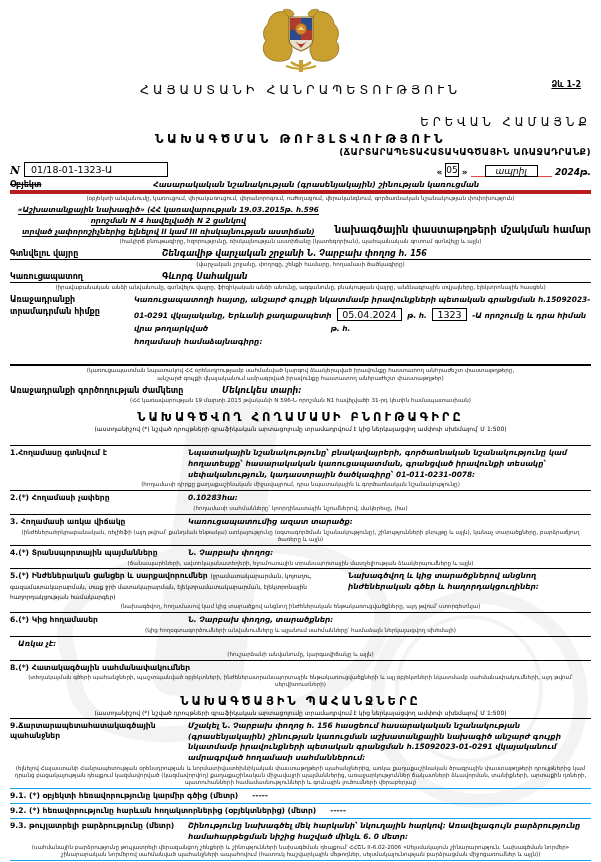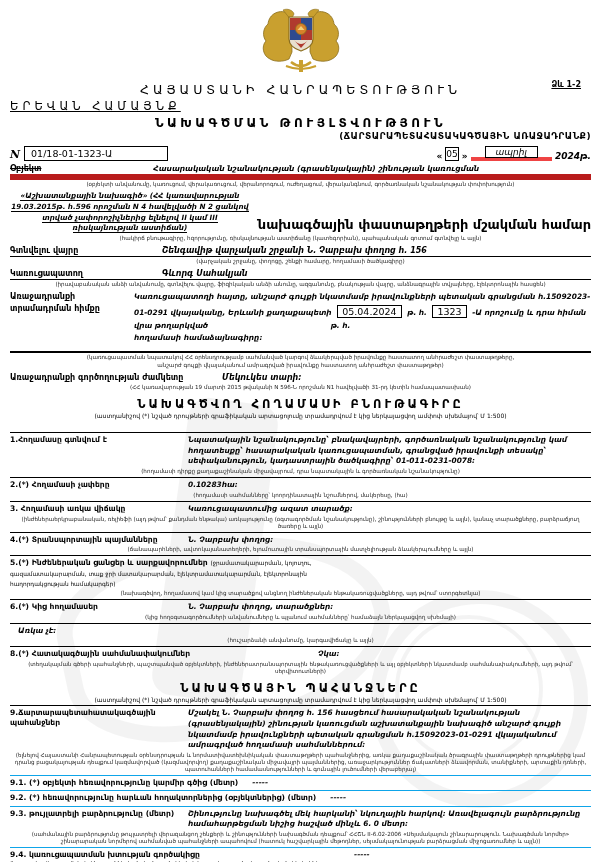--- a/index.html
+++ b/index.html
@@ -16,54 +16,54 @@
   .wm-circle{position:absolute;border:14px solid #333;border-radius:50%;}
   .wm-c1{left:330px;top:230px;width:190px;height:190px;}
   .wm-c2{left:355px;top:255px;width:140px;height:140px;border-width:4px;}
   .wm-band{position:absolute;left:20px;top:180px;width:300px;height:160px;border:16px solid #333;border-radius:40% 60% 55% 45%;transform:rotate(-12deg);}
   .wm-bar{position:absolute;left:130px;top:40px;width:90px;height:300px;background:#333;transform:rotate(8deg);border-radius:20px;}
 
   
   .arms-wrap{text-align:center;height:72px;}
   .form-code{position:absolute;right:20px;top:80px;font-size:8px;font-weight:bold;text-decoration:underline;}
   .h-line1{text-align:center;font-size:12.5px;letter-spacing:4px;margin-top:6px;}
-  .h-line2{text-align:left;font-size:11.5px;letter-spacing:4px;margin-top:2px;text-decoration:underline;}
+  .h-line2{text-align:right;font-size:11.5px;letter-spacing:4px;margin-top:18px;}
   .h-line3{text-align:center;font-size:12px;font-weight:bold;letter-spacing:3.5px;margin-top:3px;}
   .h-line4{text-align:right;font-size:9px;font-weight:bold;letter-spacing:.5px;margin-top:1px;}
 
   
   .numdate{display:flex;justify-content:space-between;align-items:flex-end;margin-top:5px;}
   .num-left{display:flex;align-items:flex-end;gap:4px;}
   .num-n{font-family:"DejaVu Serif",serif;font-style:italic;font-weight:bold;font-size:11px;}
   .box{border:1px solid #000;padding:1px 6px;font-size:9.5px;}
   .num-box{min-width:130px;}
   .date-right{display:flex;align-items:flex-end;gap:3px;font-size:9px;}
   .date-q{font-weight:bold;}
   .day-box{font-size:9px;padding:1px 0;}
-  .month-wrap{border-bottom:4px solid #ef4444;padding:0 14px;}
+  .month-wrap{border-bottom:1px solid #ef4444;padding:0 14px;}
   .month-box{font-size:9px;padding:0 10px;font-style:italic;}
   .year{font-weight:bold;font-style:italic;font-size:9px;}
 
-  .fieldline{display:flex;align-items:flex-end;border-bottom:6px solid #b91c1c;margin-top:3px;padding-bottom:1px;}
+  .fieldline{display:flex;align-items:flex-end;border-bottom:4px solid #b91c1c;margin-top:3px;padding-bottom:1px;}
   .fl-label{font-weight:bold;font-size:8px;white-space:nowrap;}
   .strike{text-decoration:line-through;}
   .fl-value{flex:1;text-align:center;font-weight:bold;font-style:italic;font-size:7.5px;}
   .hint{font-size:5.6px;color:#222;text-align:center;line-height:1.25;margin-top:1px;}
 
   .proj-block{display:flex;align-items:flex-end;gap:8px;margin-top:3px;}
   .proj-lines{flex:1;text-align:center;font-weight:bold;font-style:italic;font-size:7.2px;line-height:1.5;}
   .proj-lines span{border-bottom:1px solid #000;display:inline;}
-  .proj-right{font-weight:bold;font-size:13px;white-space:nowrap;padding-bottom:2px;}
+  .proj-right{font-weight:bold;font-size:10px;white-space:nowrap;padding-bottom:2px;}
 
   .pair{display:flex;margin-top:4px;border-bottom:1px solid #000;padding-bottom:1px;}
   .pair .p-lbl{width:140px;font-weight:bold;font-size:8px;}
   .pair .p-val{flex:1;font-weight:bold;font-style:italic;font-size:8px;padding-left:12px;}
   .pair.nb{border-bottom:none;}
 
-  .basis{display:flex;margin-top:3px;border-bottom:2px solid #000;padding-bottom:6px;}
+  .basis{display:flex;margin-top:3px;border-bottom:2px solid #000;padding-bottom:16px;}
   .basis .p-lbl{width:120px;font-weight:bold;font-size:8px;line-height:1.5;}
   .basis .p-val{flex:1;font-weight:bold;font-style:italic;font-size:7.4px;line-height:1.7;padding-left:4px;}
   .ibox{border:1px solid #000;font-style:normal;font-weight:normal;font-size:9.5px;padding:0 4px;margin:0 3px;}
   .tail-gap{margin-left:120px;}
 
   .sec-title{text-align:center;font-weight:bold;font-size:11.5px;letter-spacing:3px;margin-top:6px;}
   .sec-sub{font-size:6px;text-align:center;margin-top:1px;}
 
   .grid-row{display:flex;border-top:1px solid #000;margin-top:2px;padding-top:2px;}
   .g-lbl{width:170px;font-weight:bold;font-size:7.6px;line-height:1.35;}
@@ -209,37 +209,37 @@
       <div class="g-lbl">4.(*) Տրանսպորտային պայմանները</div>
       <div class="g-val">Ն. Չարբախ փողոց:</div>
     </div>
     <div class="hint">(ճանապարհների, ավտոկայանատեղերի, ելումուտային տրանսպորտային մատչելիության ձևակերպումները և այլն)</div>
 
     <div class="grid-row">
       <div class="g-lbl w330">
         <span>5.(*) Ինժեներական ցանցեր և սարքավորումներ</span>
         <span class="paren">(ջրամատակարարման, կոյուղու, գազամատակարարման, տաք ջրի մատակարարման, էլեկտրամատակարարման, էլեկտրոնային հաղորդակցության համակարգեր)</span>
       </div>
+      <div class="g-val">Նախագծվող և կից տարածքներով անցնող ինժեներական գծեր և հաղորդակցուղիներ:</div>
     </div>
     <div class="hint">(նախագծվող, հողամասով կամ կից տարածքով անցնող ինժեներական ենթակառուցվածքները, այդ թվում՝ ստորգետնյա)</div>
 
     <div class="grid-row">
       <div class="g-lbl">6.(*) Կից հողամասեր</div>
       <div class="g-val">Ն. Չարբախ փողոց, տարածքներ:</div>
     </div>
     <div class="hint">(կից հողօգտագործումների անվանումները և պլանում սահմանները՝ համաձայն ներկայացվող սխեմայի)</div>
 
     <div class="grid-row">
       <div class="g-val">Առկա չէ:</div>
     </div>
     <div class="hint">(հուշարձանի անվանումը, կարգավիճակը և այլն)</div>
 
     <div class="grid-row">
       <div class="g-lbl w260">8.(*) Հատակագծային սահմանափակումներ</div>
-      <div class="g-val">Չկա:</div>
     </div>
     <div class="hint">(տեղակայման գծերի պահանջների, պաշտպանված օբյեկտների, ինժեներատրանսպորտային ենթակառուցվածքների և այլ օբյեկտների նկատմամբ սահմանափակումների, այդ թվում՝ սերվիտուտների)</div>
   </div>
 
   <div class="sec-title">ՆԱԽԱԳԾԱՅԻՆ ՊԱՀԱՆՋՆԵՐԸ</div>
   <div class="sec-sub">(աստղանիշով (*) նշված դրույթների գրաֆիկական արտացոլումը տրամադրվում է կից ներկայացվող ամփոփ սխեմայով՝ Մ 1:500)</div>
 
   <div class="grid-row">
     <div class="g-lbl">9.Ճարտարապետահատակագծային պահանջներ</div>
     <div class="g-val">Մշակել Ն. Չարբախ փողոց հ. 156 հասցեում հասարակական նշանակության (գրասենյակային) շինության կառուցման աշխատանքային նախագիծ անշարժ գույքի նկատմամբ իրավունքների պետական գրանցման հ.15092023-01-0291 վկայականում ամրագրված հողամասի սահմաններում:</div>

